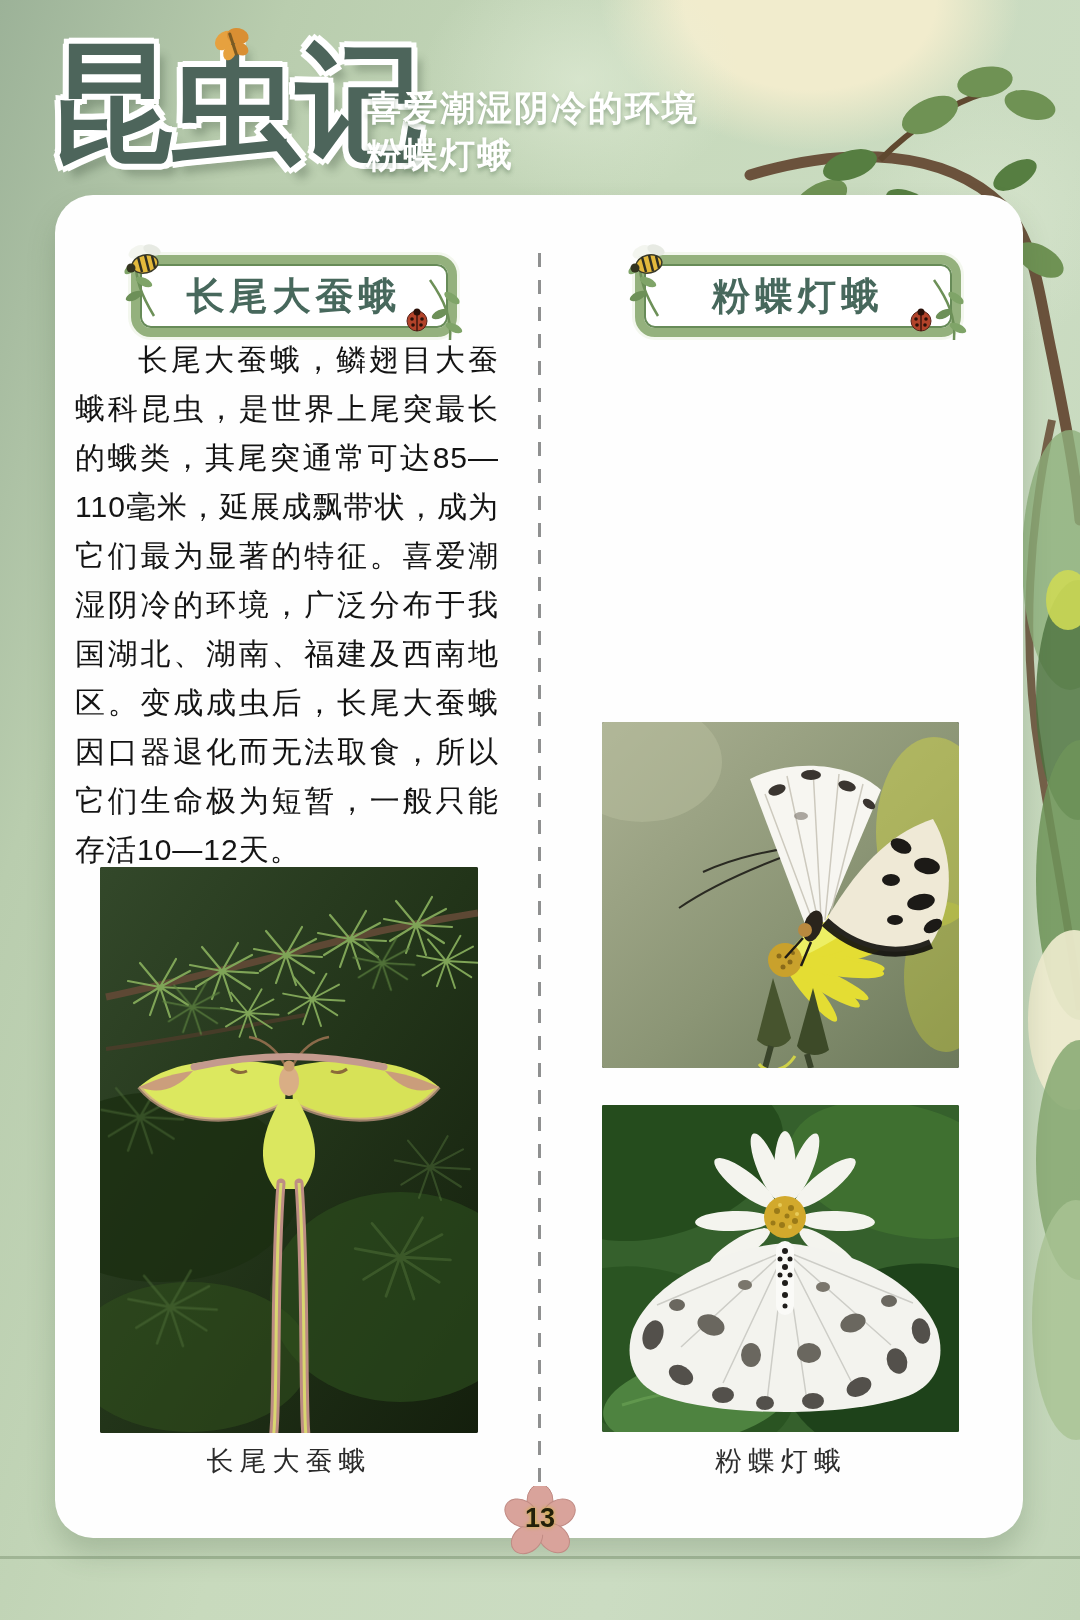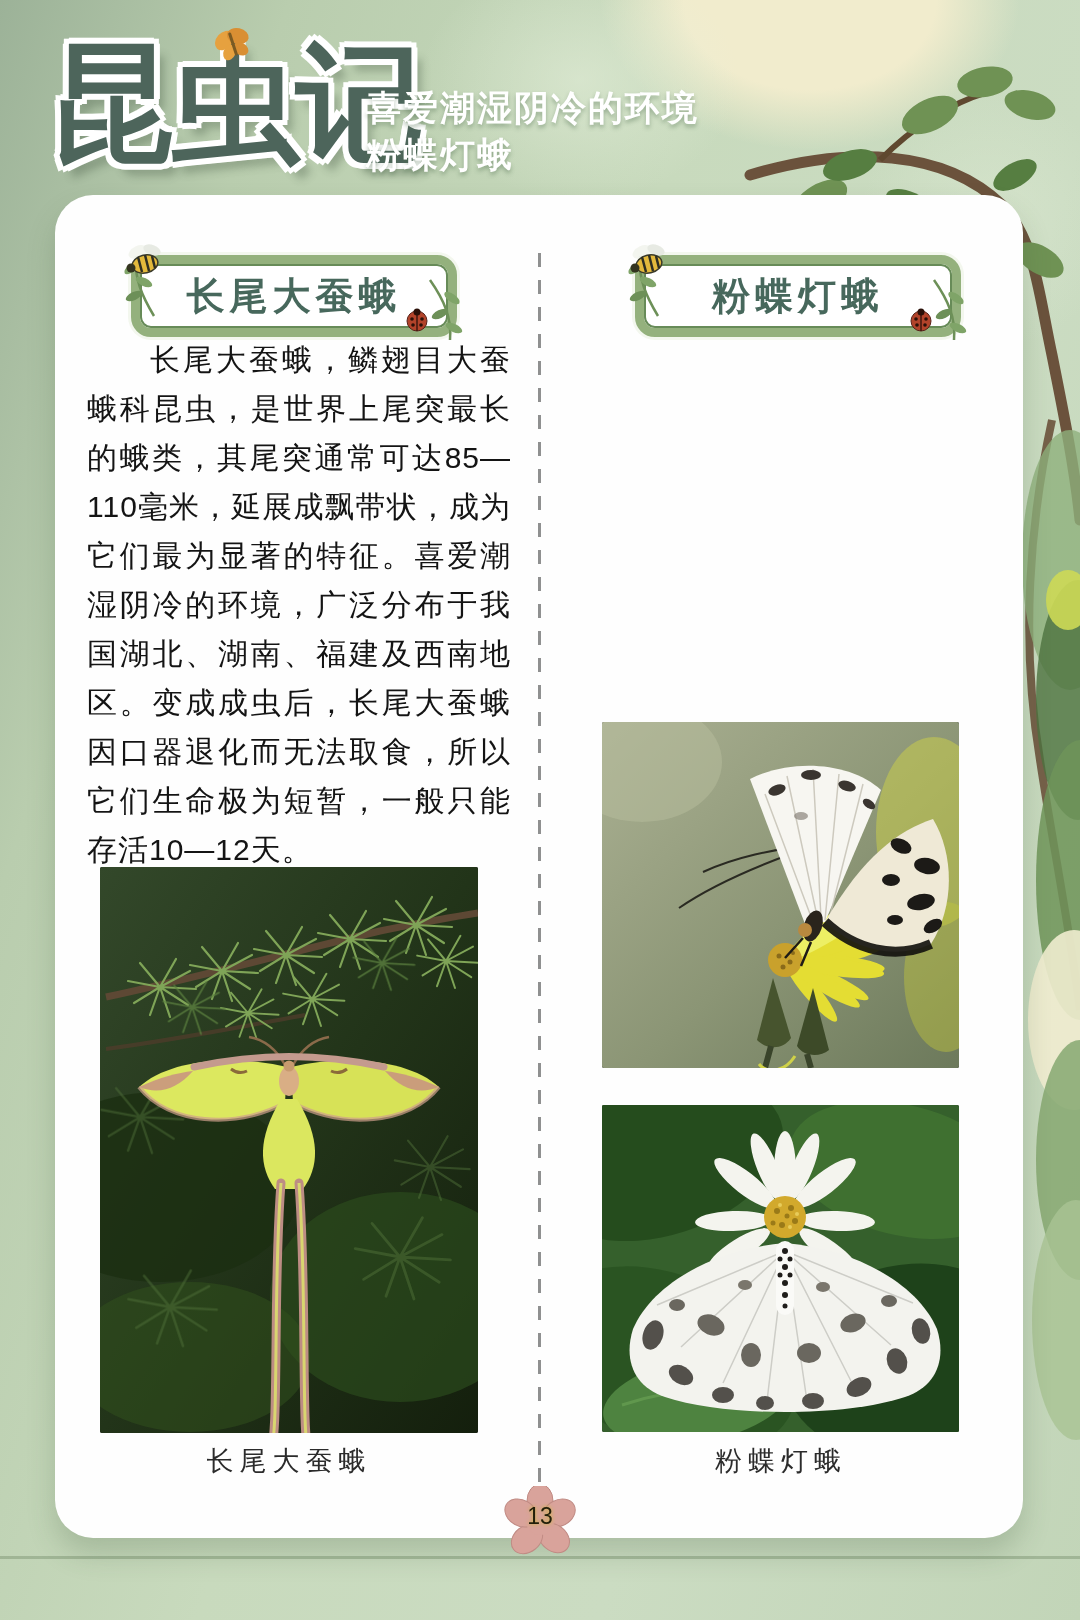--- a/index.html
+++ b/index.html
@@ -38,37 +38,37 @@
   .pill.left{left:76px;} .pill.right{left:580px;}
   .pill .title{font-size:38px;font-weight:700;color:#47685c;letter-spacing:5px;}
   .pill .bee{position:absolute;left:-22px;top:-26px;width:52px;height:44px;}
   .pill .bug{position:absolute;right:18px;bottom:-4px;width:26px;height:24px;}
   .pill .sprigL{position:absolute;left:-26px;top:-12px;width:60px;height:70px;}
   .pill .sprigR{position:absolute;right:-26px;bottom:-16px;width:60px;height:70px;}
 
   
   .para{position:absolute;top:140px;width:424px;font-size:30px;line-height:49px;color:#141414;
         text-align:justify;text-indent:2.1em;letter-spacing:1px;}
-  .para.left{left:32px;} .para.right{left:518px;}
+  .para.left{left:20px;} .para.right{left:518px;}
 
   
   .photo{position:absolute;overflow:hidden;border-radius:2px;background:#222;}
   .photo svg{display:block;}
   .photo.pL{left:45px;top:672px;width:378px;height:566px;}
   .photo.pR1{left:547px;top:527px;width:357px;height:346px;}
   .photo.pR2{left:547px;top:910px;width:357px;height:327px;}
 
   .caption{position:absolute;top:1248px;width:378px;text-align:center;font-family:"Liberation Serif",serif;
            font-size:27px;color:#2b2b2b;letter-spacing:6px;}
   .caption.left{left:45px;} .caption.right{left:537px;}
 
   
   .page-flower{position:absolute;left:503px;top:1486px;width:74px;height:74px;z-index:3;}
   .page-flower .num{position:absolute;left:0;top:17px;width:74px;text-align:center;
-        font-size:23px;font-weight:400;color:#23200a;text-shadow:0 0 4px #cdb92e;}
+        font-size:27px;font-weight:700;color:#23200a;text-shadow:0 0 4px #cdb92e;}
 </style>
 </head>
 <body>
 
 <div class="page">
 
   <div class="blob cream"></div>
   <div class="blob glow1"></div>
   <div class="blob glow2"></div>
   <div class="bottom-seam"></div>

